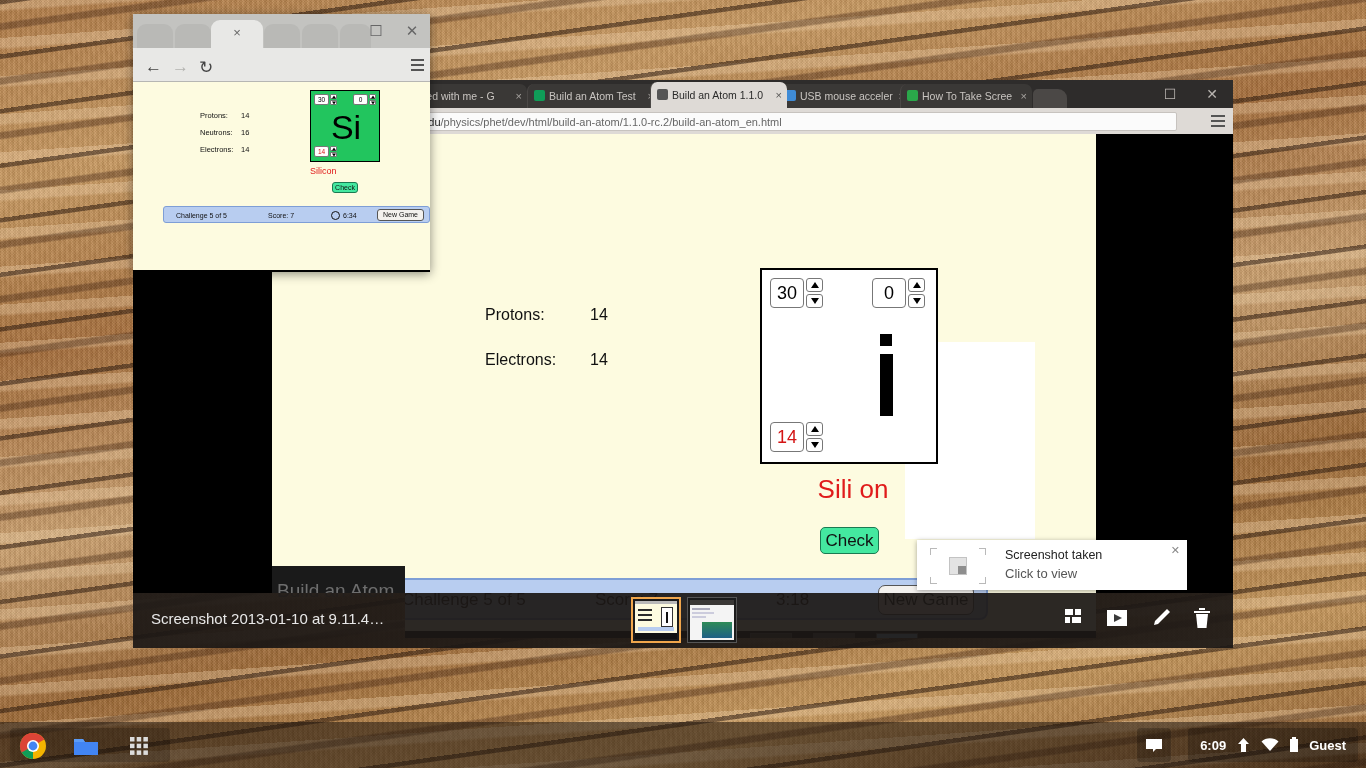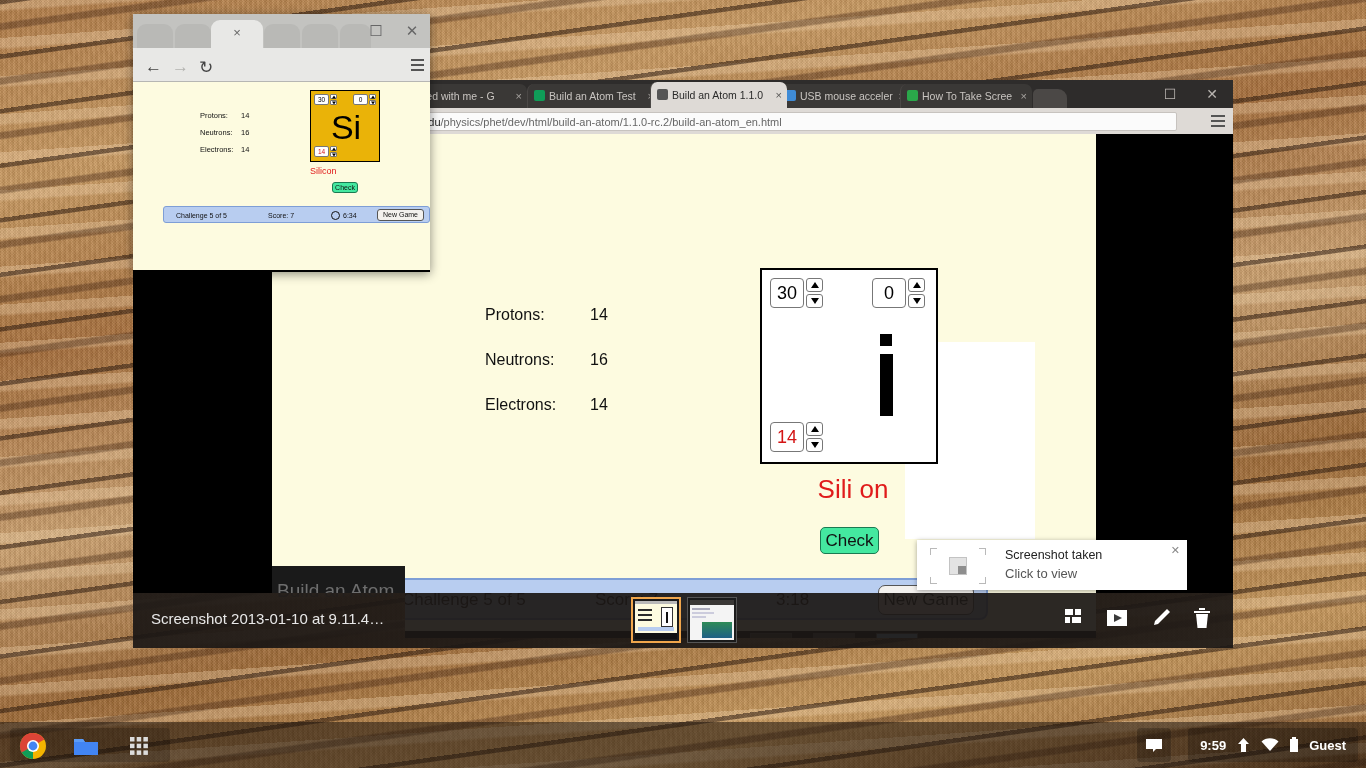--- a/index.html
+++ b/index.html
@@ -225,21 +225,21 @@
     background:#fff; border:1px solid #999;
   }
   #sm-hamb{ position:absolute; right:6px; top:10px; width:13px; height:13px;}
   #sm-page{
     position:absolute; left:0; top:68px; width:297px; height:190px;
     background:#fdfbe0; overflow:hidden;
   }
   .sm-read{ position:absolute; font-size:7.5px; color:#111;}
   #sm-symbox{
     position:absolute; left:177px; top:8px; width:70px; height:72px;
-    background:#eab308; border:1px solid #000;
+    background:#22c55e; border:1px solid #000;
   }
   .sm-spin{ position:absolute; display:flex; align-items:center; gap:1px;}
   .sm-field{ width:15px; height:11px; background:#fff; border:1px solid #777;
              border-radius:2px; font-size:6.5px; line-height:10px; text-align:center;}
   .sm-arrows{ display:flex; flex-direction:column; gap:1px;}
   .sm-arr{ width:7px; height:5px; background:#fff; border:1px solid #777;
            position:relative; border-radius:1px;}
   .sm-arr::after{content:""; position:absolute; left:50%; top:50%;
     transform:translate(-50%,-50%);
     border-left:2px solid transparent; border-right:2px solid transparent;}
@@ -350,23 +350,20 @@
   <div id="main-page">
     <div id="page-cream"></div>
     <div id="page-gap"></div>
     <div id="white-blank"></div>
 
     <div class="readouts">
       <div class="readrow">
         <span class="readlbl">Protons:</span><span class="readval">14</span>
       </div>
       <div class="readrow">
-        <span class="readlbl">Neutrons:</span><span class="readval">16</span>
-      </div>
-      <div class="readrow">
         <span class="readlbl">Electrons:</span><span class="readval">14</span>
       </div>
     </div>
 
     <div id="symbol-box">
       <div class="spin-wrap" id="sym-mass">
         <div class="spin-field">30</div>
         <div class="arrows">
           <div class="arrow-btn up"></div>
           <div class="arrow-btn down"></div>
@@ -637,21 +634,21 @@
     </div>
   </div>
 
   <div id="shelf-msg">
     <svg width="34" height="34" viewBox="0 0 34 34">
       <path d="M9 11 L25 11 L25 21 L19 21 L16 24 L16 21 L9 21 Z" fill="#fff"></path>
     </svg>
   </div>
 
   <div id="shelf-status">
-    <span>9:59</span>
+    <span>6:09</span>
     <span class="sicon">
       <svg width="15" height="16" viewBox="0 0 15 16">
           <path d="M7.5 1 L13 7 L10 7 L10 15 L5 15 L5 7 L2 7 Z" fill="#fff"></path>
         </svg>
     </span>
     <span class="sicon">
       <svg width="18" height="16" viewBox="0 0 18 16">
         <path d="M9 14 L0.5 4.5 A13 13 0 0 1 17.5 4.5 Z" fill="#fff"></path>
       </svg>
     </span>

